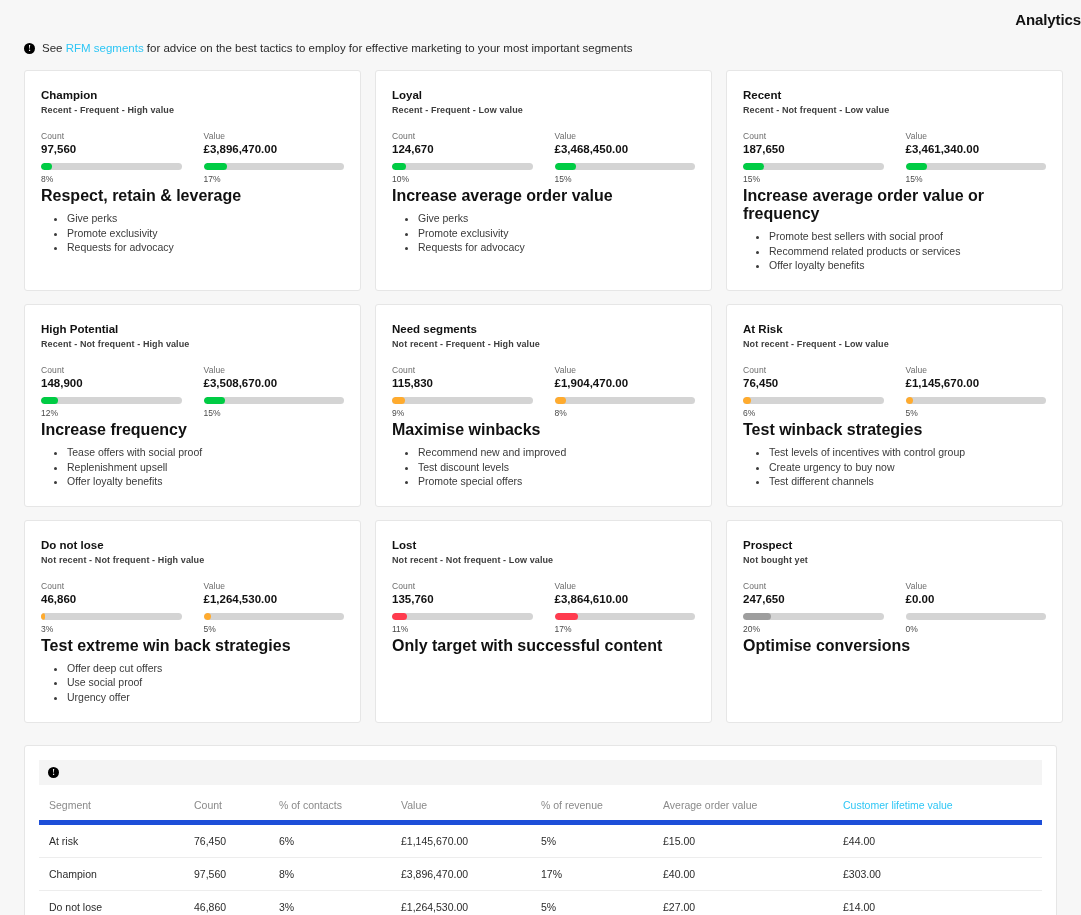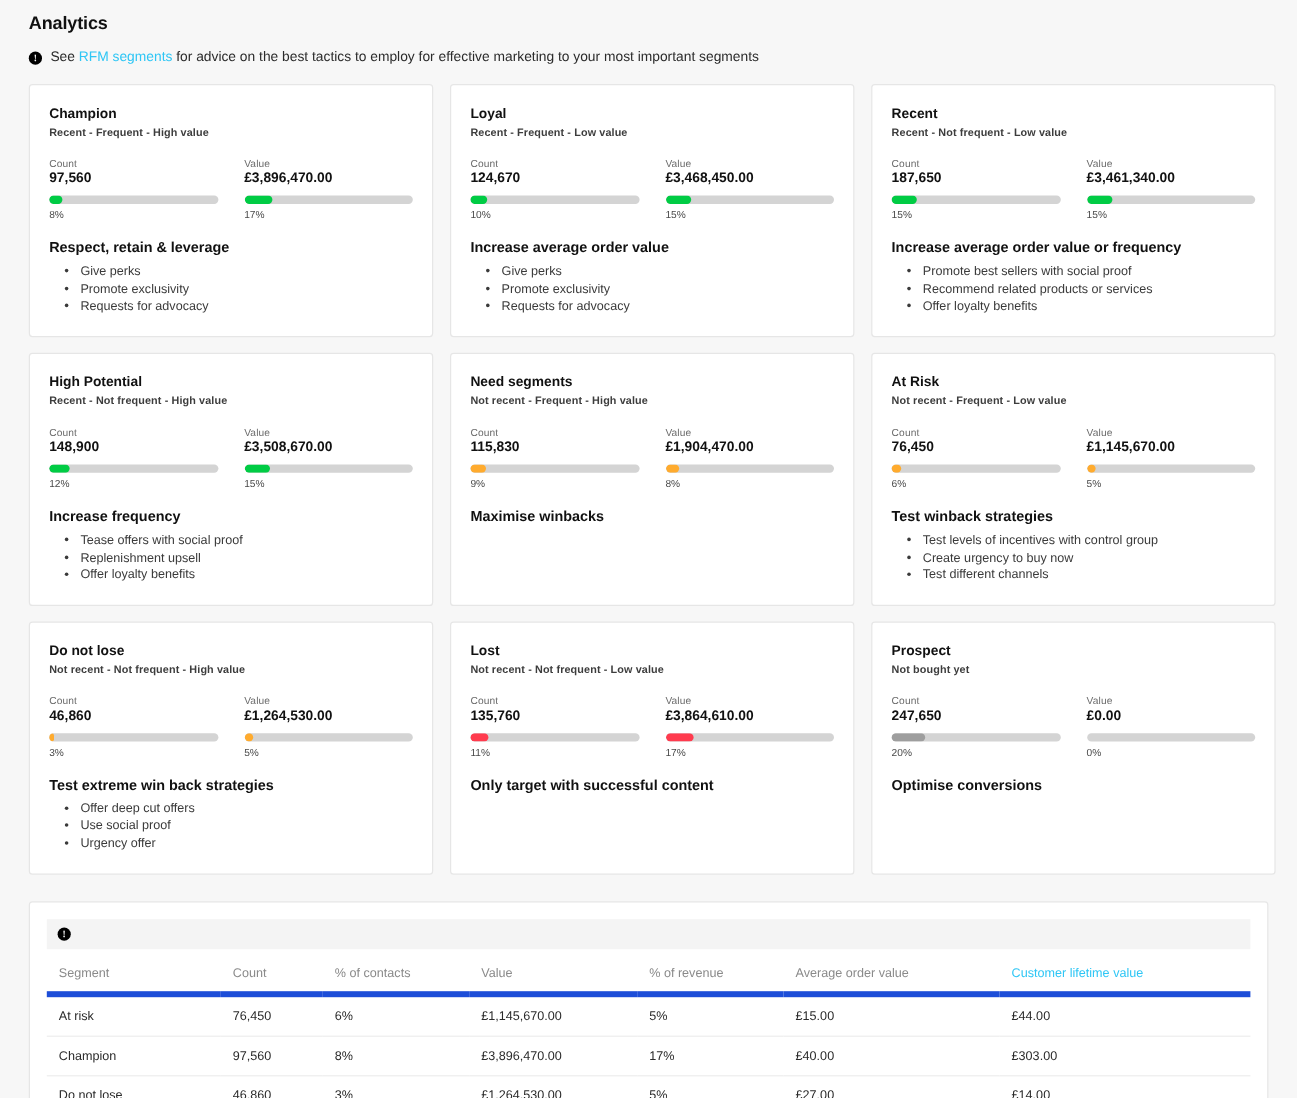--- a/index.html
+++ b/index.html
@@ -11,20 +11,21 @@
     -webkit-font-smoothing: antialiased;
   }
   body { padding: 0 0 0 0; position: relative; }
 
   .page-title {
     font-size: 15px;
     font-weight: bold;
     color: #111;
     padding: 11px 0 0 24px;
     letter-spacing: -0.1px;
+    text-align: right;
   }
 
   .notice-line {
     display: flex;
     align-items: center;
     gap: 7px;
     padding: 14px 0 0 24px;
     font-size: 11.5px;
     color: #2b2b2b;
   }
@@ -101,24 +102,24 @@
     height: 100%;
     border-radius: 4px;
   }
   .bar-pct {
     font-size: 8.5px;
     color: #4a4a4a;
     margin-top: 4px;
   }
 
   .advice-title {
-    font-size: 12px;
+    font-size: 16px;
     font-weight: bold;
     color: #111;
-    margin-top: 15px;
+    margin-top: 3px;
   }
   .advice-list {
     margin: 7px 0 0 26px;
     font-size: 10.5px;
     color: #3a3a3a;
     line-height: 1.25;
   }
   .advice-list li { margin-bottom: 1.5px; }
 
   .bottom-panel {
@@ -317,20 +318,25 @@
     <div class="metric">
       <div class="metric-label">Value</div>
       <div class="metric-value">£1,904,470.00</div>
       <div class="bar-track">
         <div class="bar-fill" style="width:8%;background:#ffab2e"></div>
       </div>
       <div class="bar-pct">8%</div>
     </div>
     </div>
     <div class="advice-title">Maximise winbacks</div>
+    <ul class="advice-list">
+      <li>Recommend new and improved</li>
+          <li>Test discount levels</li>
+          <li>Promote special offers</li>
+    </ul>
       </div>
       <div class="card">
     <div class="card-title">At Risk</div>
     <div class="card-sub">Not recent - Frequent - Low value</div>
     <div class="metrics">
 
     <div class="metric">
       <div class="metric-label">Count</div>
       <div class="metric-value">76,450</div>
       <div class="bar-track">

